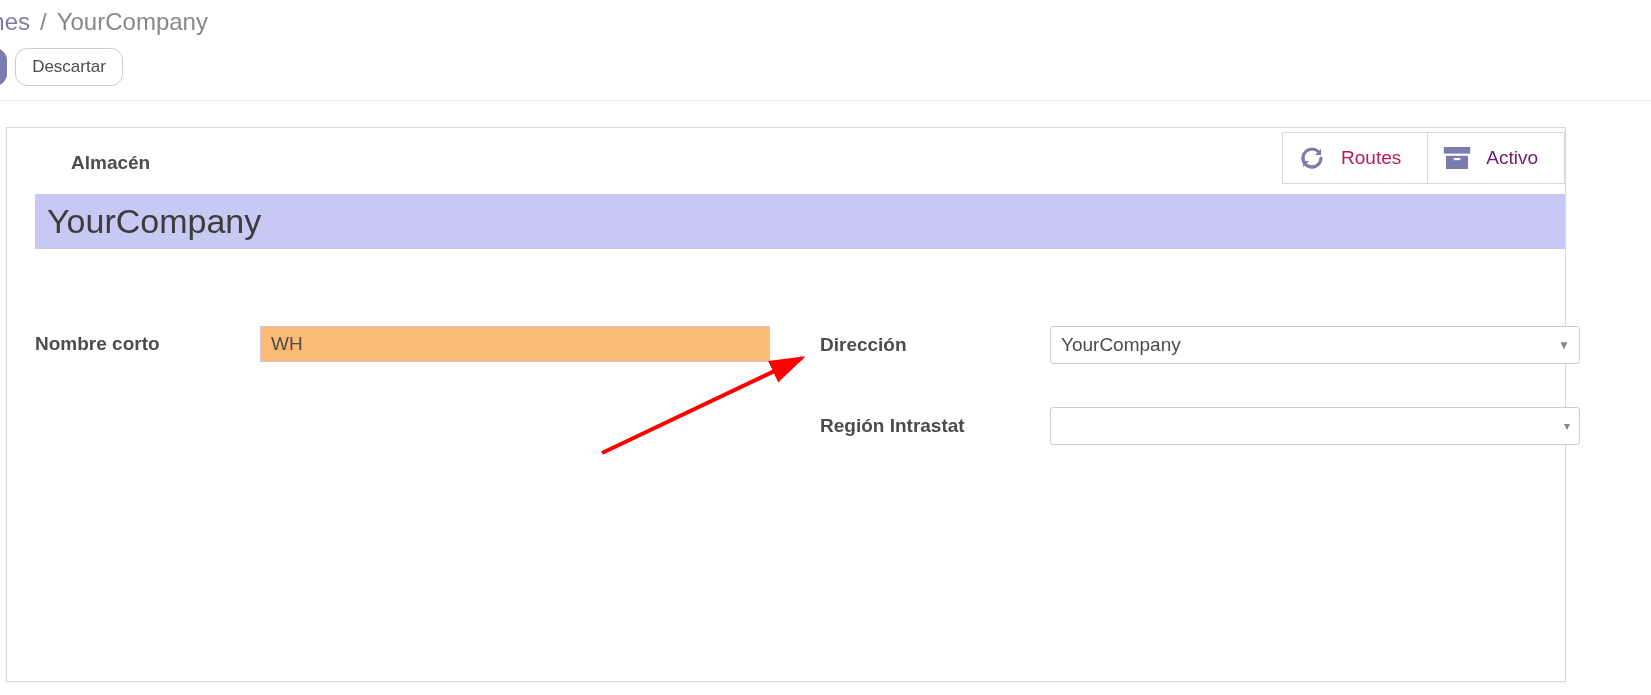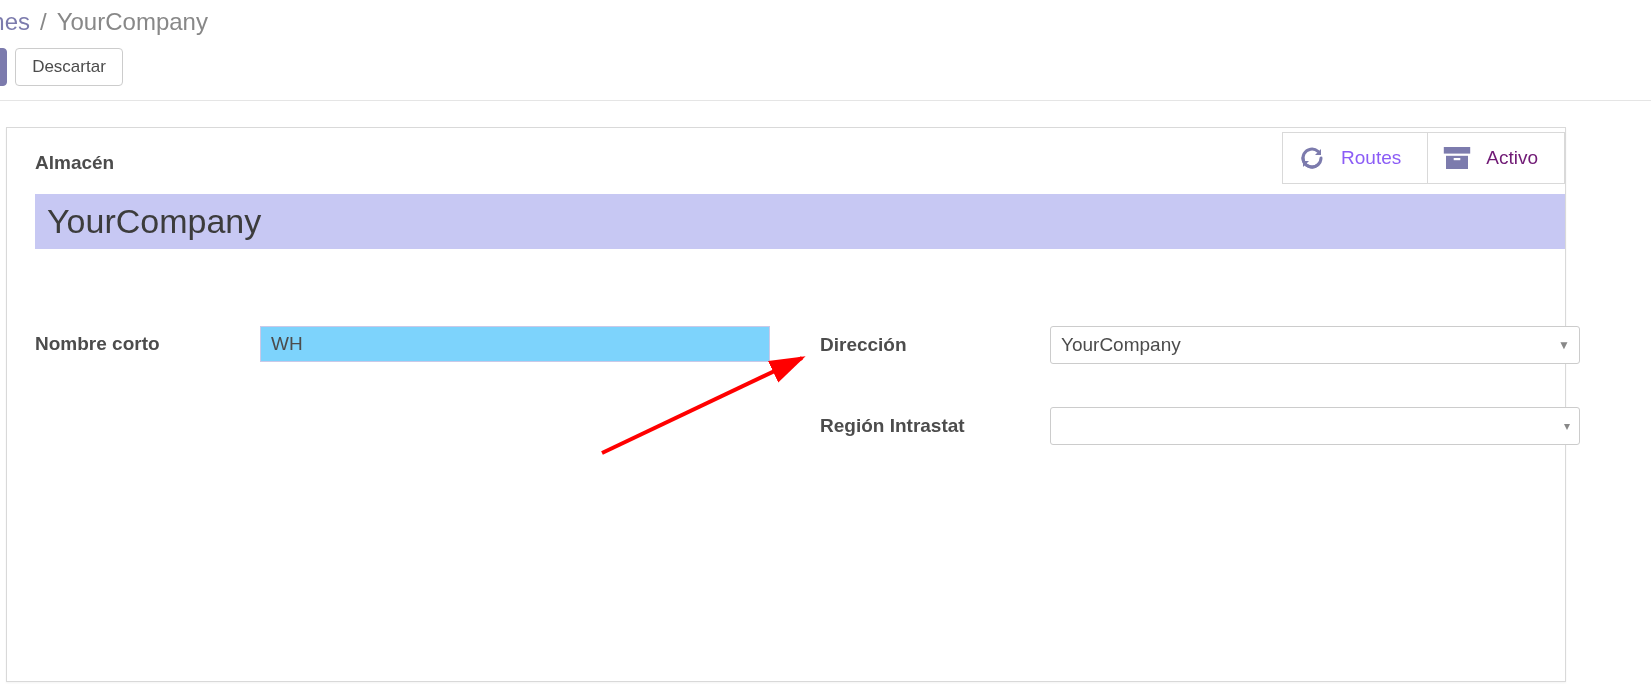--- a/index.html
+++ b/index.html
@@ -39,21 +39,21 @@
 
   
   .actions {
     display: flex;
     gap: 8px;
     margin-left: -42px;
     margin-bottom: 14px;
   }
   .btn {
     border: 1px solid #ccc;
-    border-radius: 4px;
+    border-radius: 12px;
     padding: 8px 16px;
     font-size: 17px;
     cursor: pointer;
     background: #fff;
     color: #4c4c4c;
   }
   .btn-primary {
     background: #7c7bad;
     color: #fff;
     border-color: #7c7bad;
@@ -96,27 +96,28 @@
   .statbtn + .statbtn { border-left: none; }
   .statbtn .stat-icon {
     width: 30px;
     height: 26px;
     display: inline-flex;
     align-items: center;
     justify-content: center;
     color: #7c7bad;
   }
   .statbtn .green { color: #701a75; font-weight: 500; }
-  .statbtn .label { color: #8b5cf6; }
+  .statbtn .label { color: #be185d; }
 
   .section-label {
     font-weight: 700;
     font-size: 19px;
     color: #4c4c4c;
     margin-bottom: 20px;
+    margin-left: 36px;
   }
 
   
   .name-input {
     width: 100%;
     border: none;
     background: #c7c8f3;
     font-size: 34px;
     padding: 8px 12px;
     color: #3c3c3c;
@@ -138,21 +139,21 @@
   }
   .row label {
     width: 225px;
     font-weight: 700;
     font-size: 19px;
     color: #4c4c4c;
   }
   .row label.narrow { width: 220px; }
   .text-input {
     border: 1px solid #c9c9e8;
-    background: #7dd3fc;
+    background: #fdba74;
     padding: 6px 10px;
     font-size: 19px;
     width: 510px;
     color: #4c4c4c;
   }
   .select-wrap {
     position: relative;
     width: 530px;
   }
   .select {

